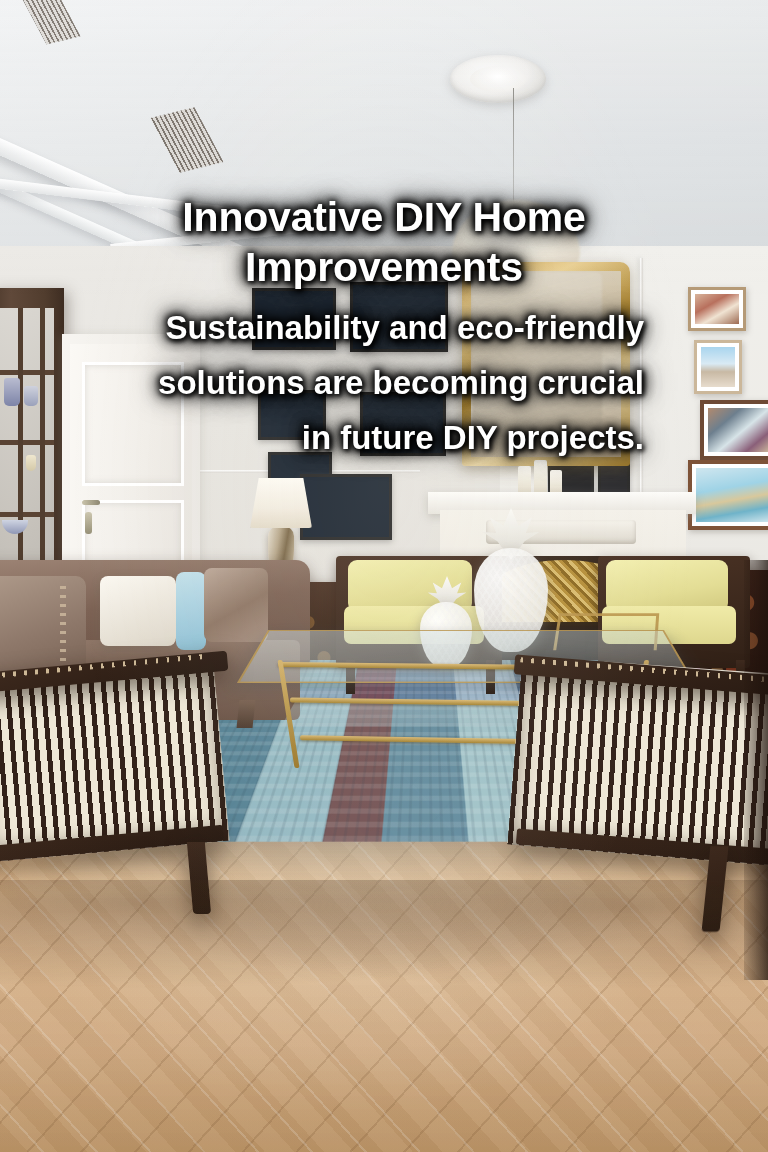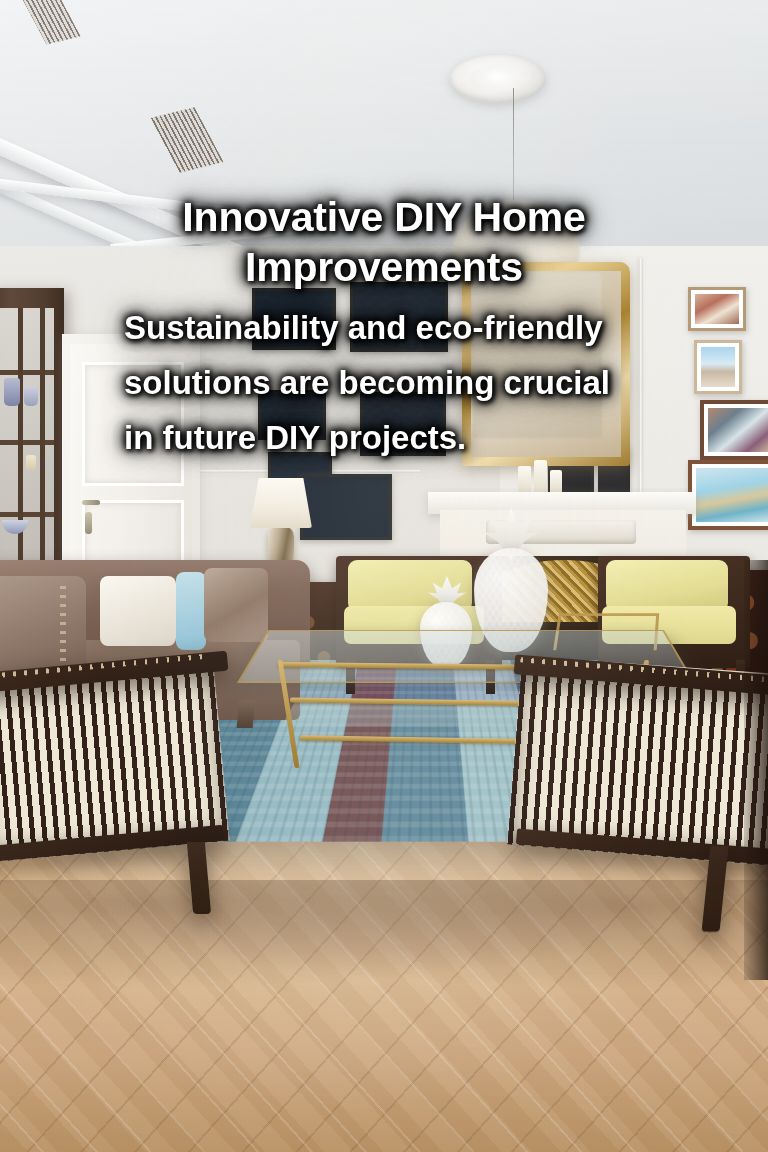--- a/index.html
+++ b/index.html
@@ -452,21 +452,21 @@
     letter-spacing:-.2px;
     color:#ffffff;
     text-shadow:
       0 0 7px rgba(0,0,0,.98), 0 0 7px rgba(0,0,0,.98),
       0 0 14px rgba(0,0,0,.95), 0 0 14px rgba(0,0,0,.92),
       0 0 22px rgba(0,0,0,.85), 0 0 30px rgba(0,0,0,.75),
       2px 2px 4px rgba(0,0,0,.9);
   }
   .subline{
     position:absolute;left:124px;top:300px;width:520px;
-    text-align:left;
+    text-align:right;
     font-size:33px;line-height:55px;font-weight:700;
     color:#ffffff;
     text-shadow:
       0 0 7px rgba(0,0,0,.98), 0 0 7px rgba(0,0,0,.98),
       0 0 14px rgba(0,0,0,.95), 0 0 14px rgba(0,0,0,.92),
       0 0 22px rgba(0,0,0,.85), 0 0 30px rgba(0,0,0,.72),
       2px 2px 4px rgba(0,0,0,.9);
   }
   .urlbar{
     position:absolute;left:0;top:1036px;width:768px;

